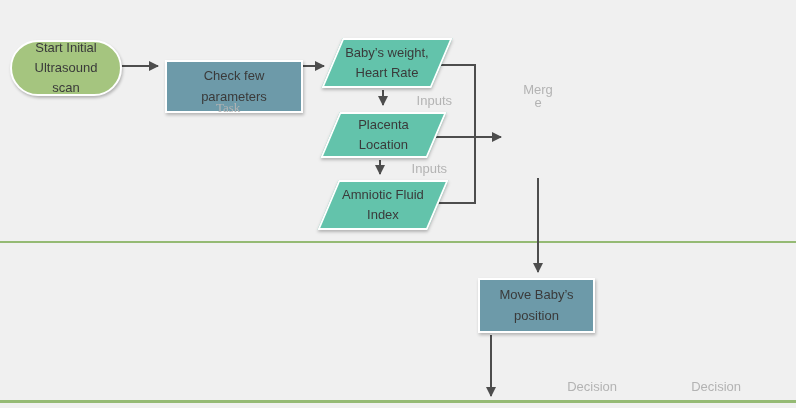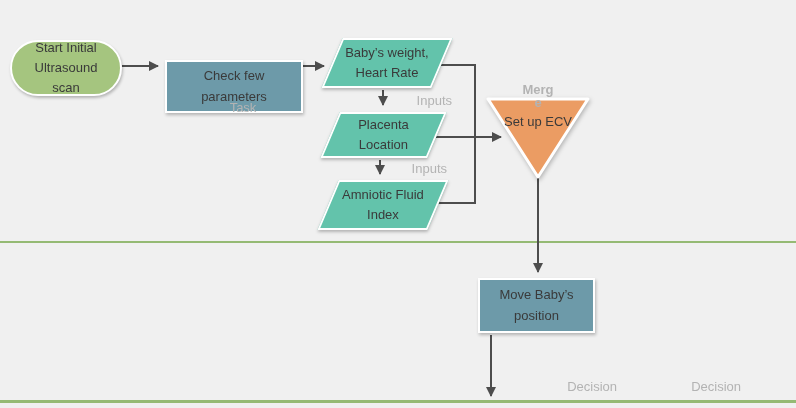--- a/index.html
+++ b/index.html
@@ -98,25 +98,25 @@
 
   
   .anno {
     position: absolute;
     z-index: 4;
     color: var(--anno_gray, #b3b3b3);
     font-size: 13px;
     line-height: 13px;
     text-align: right;
   }
-  .anno-task    { left: 208px; top: 101px; width: 70px; text-align: center; }
+  .anno-task    { left: 216px; top: 101px; width: 70px; text-align: left; font-family: Liberation Serif, serif; }
   .anno-inputs1 { left: 382px; top: 94px;  width: 70px; text-align: right; }
   .anno-inputs2 { left: 377px; top: 162px; width: 70px; text-align: right; }
   .anno-merge   { left: 521px; top: 83px;  width: 34px; text-align: center;
-                  word-break: break-all; font-weight: bold; }
+                  word-break: break-all; }
   .anno-decision1 { left: 557px; top: 380px; width: 60px; }
   .anno-decision2 { left: 681px; top: 380px; width: 60px; }
 </style>
 </head>
 <body>
 
 <div class="canvas">
 
   <div class="lane-line mid"></div>
   <div class="lane-line bottom"></div>
@@ -152,26 +152,20 @@
   </div>
 
   <div class="shape para para2">
     <span class="txt">Placenta Location</span>
   </div>
 
   <div class="shape para para3">
     <span class="txt">Amniotic Fluid Index</span>
   </div>
 
-  <div class="tri">
-    <svg width="106" height="84">
-      <polygon points="3,3 103,3 53,81" fill="#eb9c63" stroke="#ffffff" stroke-width="3" stroke-linejoin="round"></polygon>
-    </svg>
-    <div class="tri-label">Set up ECV</div>
-  </div>
 
   <div class="shape move-rect">
     <span class="txt">Move Baby’s position</span>
   </div>
 
   <div class="anno anno-task">Task</div>
   <div class="anno anno-inputs1">Inputs</div>
   <div class="anno anno-inputs2">Inputs</div>
   <div class="anno anno-merge">Merge</div>
   <div class="anno anno-decision1">Decision</div>

